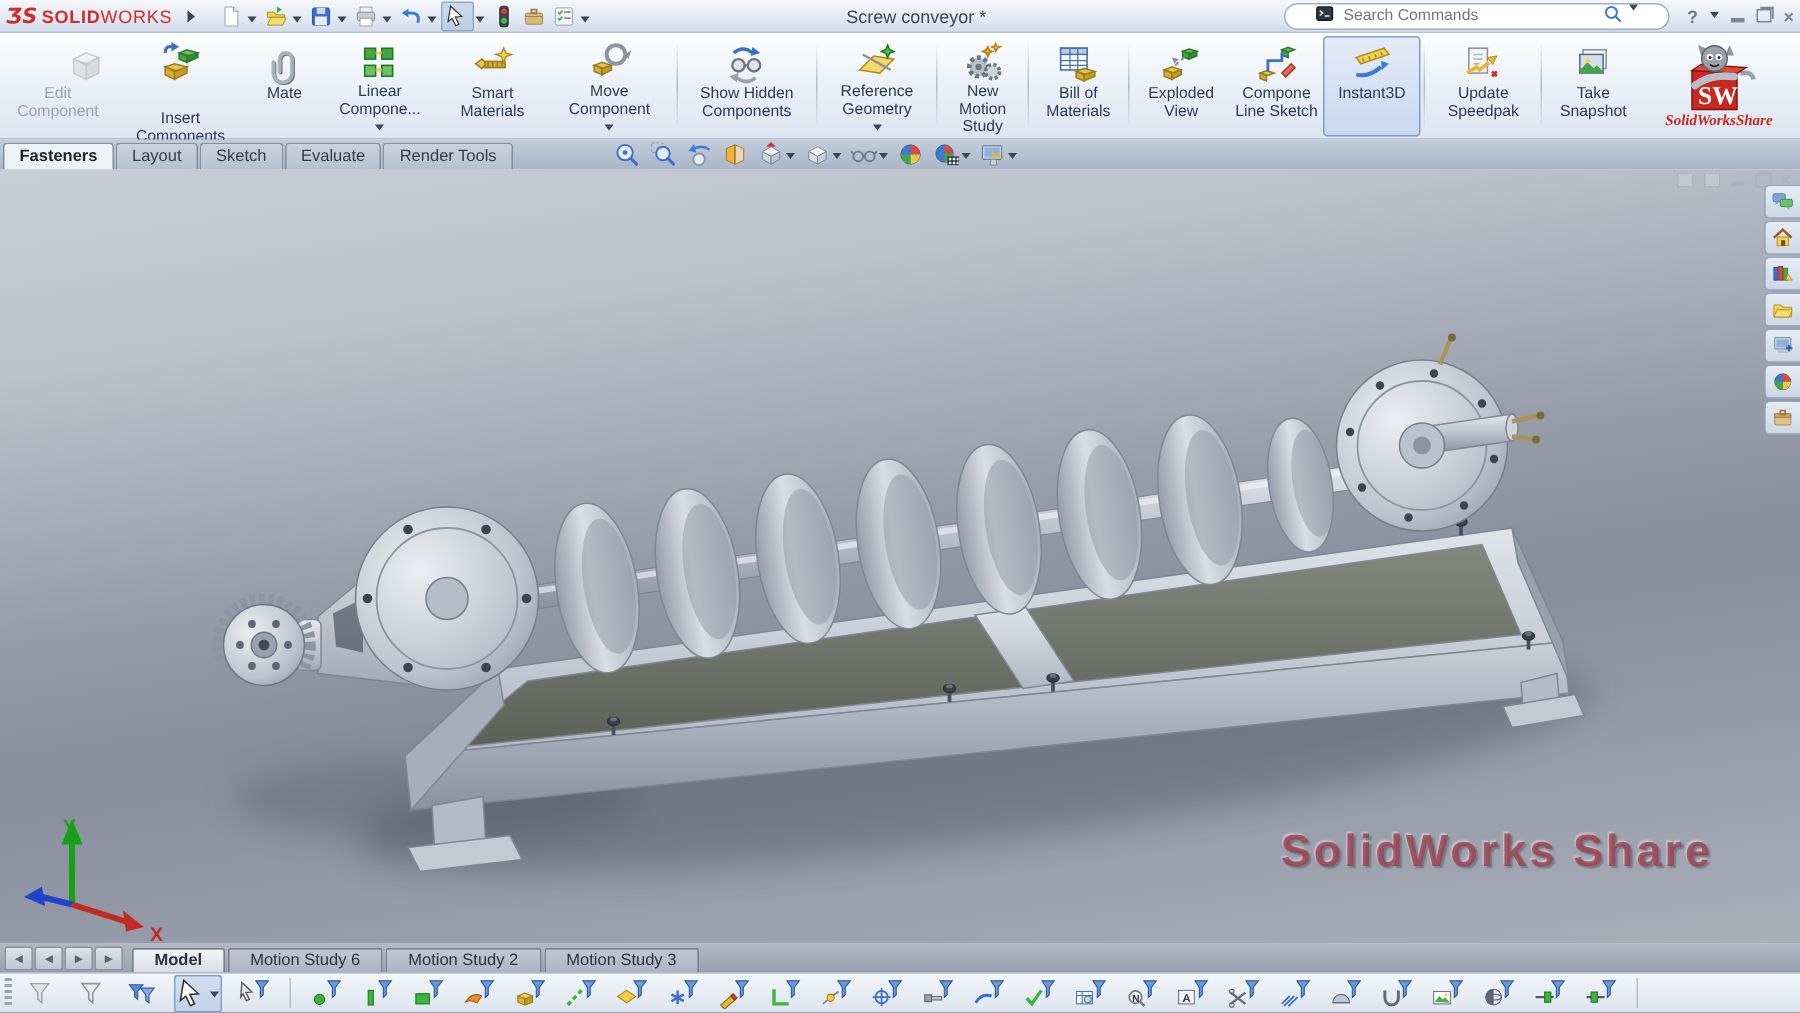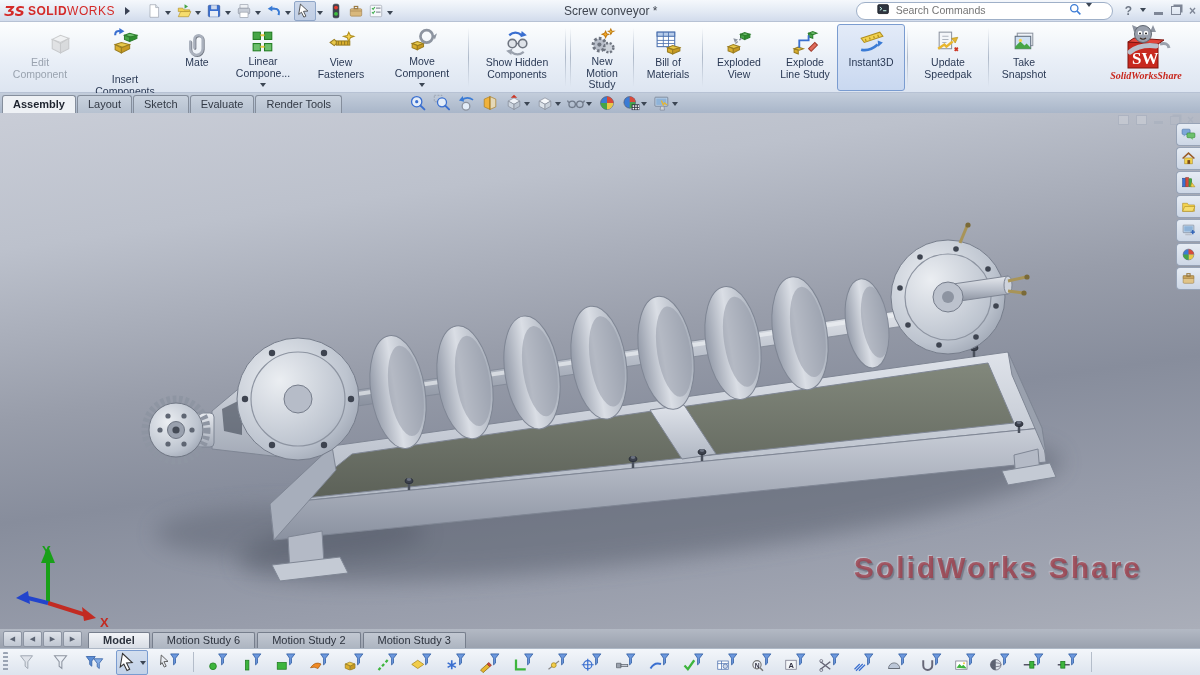--- a/index.html
+++ b/index.html
@@ -36,21 +36,21 @@
   #ribbon-buttons{display:flex;align-items:stretch;flex:1;min-width:0;}
   .rbtn{display:flex;flex-direction:column;align-items:center;justify-content:flex-start;
     padding:2px 2px 0;border:1px solid transparent;border-radius:3px;color:#2b3a55;
     font-size:10.5px;line-height:11.5px;text-align:center;flex:0 1 auto;cursor:default;}
   .rbtn .icon{height:30px;display:flex;align-items:center;}
   .rbtn .icon svg{width:29px;height:29px;}
   .rbtn.disabled{color:#9aa3af;}
   .rbtn.disabled .icon{filter:grayscale(1) opacity(.55);}
   .rbtn.active{background:linear-gradient(#e3ebf8,#c9d8f0);border:1px solid #7a9cd0;}
   .rsep{width:1px;flex:none;margin:4px 2px;background:linear-gradient(rgba(255,255,255,0),#aeb9c9,rgba(255,255,255,0));}
-  .brandbox{flex:none;width:104px;display:flex;flex-direction:column;align-items:center;}
+  .brandbox{flex:none;width:104px;display:flex;flex-direction:column;align-items:center;justify-content:center;}
   .brandbox svg{width:52px;height:46px;}
   .brandtext{font-family:"Liberation Serif",serif;font-style:italic;font-weight:bold;font-size:10px;color:#c8281e;}
   
   .cmdrow{position:absolute;left:0;top:93px;width:1200px;height:20px;box-sizing:border-box;
     background:linear-gradient(#c3cddb,#a9b6c9);display:flex;align-items:flex-end;}
   .tabs{display:flex;align-items:flex-end;height:20px;padding-left:2px;}
   .tab{font-size:11px;color:#333a46;padding:2px 10px 3px;border:1px solid #858e9c;border-bottom:none;
     background:linear-gradient(#c9d2de,#b6c1d0);margin-right:1px;border-radius:3px 3px 0 0;}
   .tab.active{background:#eef1f5;font-weight:bold;color:#1d232e;position:relative;top:0;}
   .headsup{display:flex;align-items:center;gap:6px;margin-left:66px;height:20px;}
@@ -268,21 +268,21 @@
         </div>
         <div class="rbtn" style="max-width: 68px; width: 68px;">
           <span class="icon" style="display: flex;">
             <svg viewBox="0 0 28 28">
               <path d="M3 14l4-3 3 3-3 3z" fill="#e8c84a" stroke="#9a7d20"></path>
               <rect x="9" y="12.5" width="13" height="4" fill="#d9ae2e" stroke="#9a7d20"></rect>
               <path d="M11 12.5v4M14 12.5v4M17 12.5v4M20 12.5v4" stroke="#9a7d20"></path>
               <path d="M21 4l1.6 3.2L26 8l-3.4 1.4L21 13l-1.4-3.6L16 8l3.6-.8z" fill="#f6d14e" stroke="#b08f1f"></path>
             </svg>
           </span>
-          <span>View Fasteners</span>
+          <span>Smart Materials</span>
         </div>
         <div class="rbtn" style="max-width: 82px; width: 82px;">
           <span class="icon" style="display: flex;">
             <svg viewBox="0 0 28 28">
               <path d="M4 16l5-2 6 2-5 2z" fill="#e8c84a" stroke="#9a7d20"></path>
               <path d="M4 16l5 2v4l-5-2z" fill="#d9ae2e" stroke="#9a7d20"></path>
               <path d="M15 16l-6 2v4l6-3z" fill="#c79a22" stroke="#9a7d20"></path>
               <circle cx="18" cy="9" r="6" fill="none" stroke="#8d94a0" stroke-width="2.6"></circle>
               <path d="M24 9l4-3-2 6z" fill="#8d94a0"></path>
             </svg>
@@ -299,20 +299,31 @@
               <path d="M20 23q-6 5-12 0" fill="none" stroke="#9aa1ad" stroke-width="2.2"></path>
               <path d="M8 26l-5-4 6-2z" fill="#9aa1ad"></path>
               <circle cx="9" cy="15" r="4" fill="#dfe3e9" stroke="#6f7580" stroke-width="1.5"></circle>
               <circle cx="19" cy="15" r="4" fill="#dfe3e9" stroke="#6f7580" stroke-width="1.5"></circle>
               <path d="M13 15h2" stroke="#6f7580" stroke-width="1.5"></path>
             </svg>
           </span>
           <span>Show Hidden Components</span>
         </div>
         <div class="rsep"></div>
+        <div class="rbtn" style="max-width: 72px; width: 72px;">
+          <span class="icon" style="display: flex;">
+            <svg viewBox="0 0 28 28">
+              <path d="M3 19l9-9 13 2-9 9z" fill="#f2d24e" fill-opacity=".85" stroke="#b08f1f"></path>
+              <path d="M5 9l18 10" stroke="#8d94a0" stroke-width="1.6"></path>
+              <path d="M21 3l1.2 2.8L25 7l-2.8 1.2L21 11l-1.2-2.8L17 7l2.8-1.2z" fill="#46c046" stroke="#1d7a1d"></path>
+            </svg>
+          </span>
+          <span>Reference Geometry</span>
+          <span class="car"></span>
+        </div>
         <div class="rsep"></div>
         <div class="rbtn" style="max-width: 52px; width: 52px;">
           <span class="icon" style="display: flex;">
             <svg viewBox="0 0 28 28">
               <circle cx="11" cy="17" r="6" fill="#b9bfca" stroke="#6f7580" stroke-width="3" stroke-dasharray="2.5 2"></circle>
               <circle cx="11" cy="17" r="2" fill="#6f7580"></circle>
               <circle cx="20" cy="20" r="4.5" fill="#cdd3db" stroke="#6f7580" stroke-width="2.4" stroke-dasharray="2 1.6"></circle>
               <path d="M17 4l1 2.4L20 7l-2 1-1 2.4L16 8l-2.4-1L16 6z" fill="#f6a623" stroke="#c07a10"></path>
               <path d="M22 2l.8 1.8L25 4l-1.8.9L22 7l-.8-2.1L19 4l2.2-.2z" fill="#f6d14e" stroke="#c07a10"></path>
             </svg>
@@ -353,21 +364,21 @@
           <span class="icon" style="display: flex;">
             <svg viewBox="0 0 28 28">
               <path d="M3 20l4-1.5 5 1.5-4 1.5z" fill="#e8c84a" stroke="#9a7d20"></path>
               <path d="M3 20l4 1.5V25l-4-1.5z" fill="#d9ae2e" stroke="#9a7d20"></path>
               <path d="M17 5l4-1.5L25 5l-4 1.5z" fill="#6cc06c" stroke="#2e7d2e"></path>
               <path d="M17 5l4 1.5V10l-4-1.5z" fill="#46a546" stroke="#2e7d2e"></path>
               <path d="M8 19v-7h9V7" fill="none" stroke="#3a6fd0" stroke-width="1.8"></path>
               <path d="M17 20l6-6 2.5 2.5-6 6z" fill="#e06a5a" stroke="#a03a2a"></path>
             </svg>
           </span>
-          <span>Explode Line Study</span>
+          <span>Compone Line Sketch</span>
         </div>
         <div class="rbtn active" style="max-width: 62px; width: 62px;">
           <span class="icon" style="display: flex;">
             <svg viewBox="0 0 28 28">
               <path d="M4 10L22 4l3 4-18 6z" fill="#f2d24e" stroke="#b08f1f"></path>
               <path d="M8 10.5l.8 2M12 9.2l.8 2M16 7.9l.8 2M20 6.6l.8 2" stroke="#b08f1f" stroke-width="1.2"></path>
               <path d="M4 21q8 2 16-5" fill="none" stroke="#3a7bd5" stroke-width="2.6"></path>
               <path d="M20 12l5 2-4.5 4z" fill="#3a7bd5"></path>
             </svg>
           </span>
@@ -413,21 +424,21 @@
           <circle cx="26" cy="9.4" r="1" fill="#222"></circle>
         <path d="M20 14q3 2.5 6 0" stroke="#3c2a20" stroke-width="1.2" fill="none"></path>
         <path d="M10 28q10-8 26-6" stroke="#b9bfca" stroke-width="5" fill="none" stroke-linecap="round"></path>
       </svg>
       <span class="brandtext">SolidWorksShare</span>
     </div>
   </div>
 
   <div class="cmdrow">
     <div class="tabs" id="cmd-tabs">
-        <span class="tab active">Assembly</span>
+        <span class="tab active">Fasteners</span>
         <span class="tab">Layout</span>
         <span class="tab">Sketch</span>
         <span class="tab">Evaluate</span>
         <span class="tab">Render Tools</span>
       </div>
     <div class="headsup" id="headsup">
         <div class="hbtn">
           <span style="display: flex;">
             <svg viewBox="0 0 28 28">
               <circle cx="12" cy="12" r="8" fill="#e4edf8" stroke="#3a6fd0" stroke-width="2"></circle>

